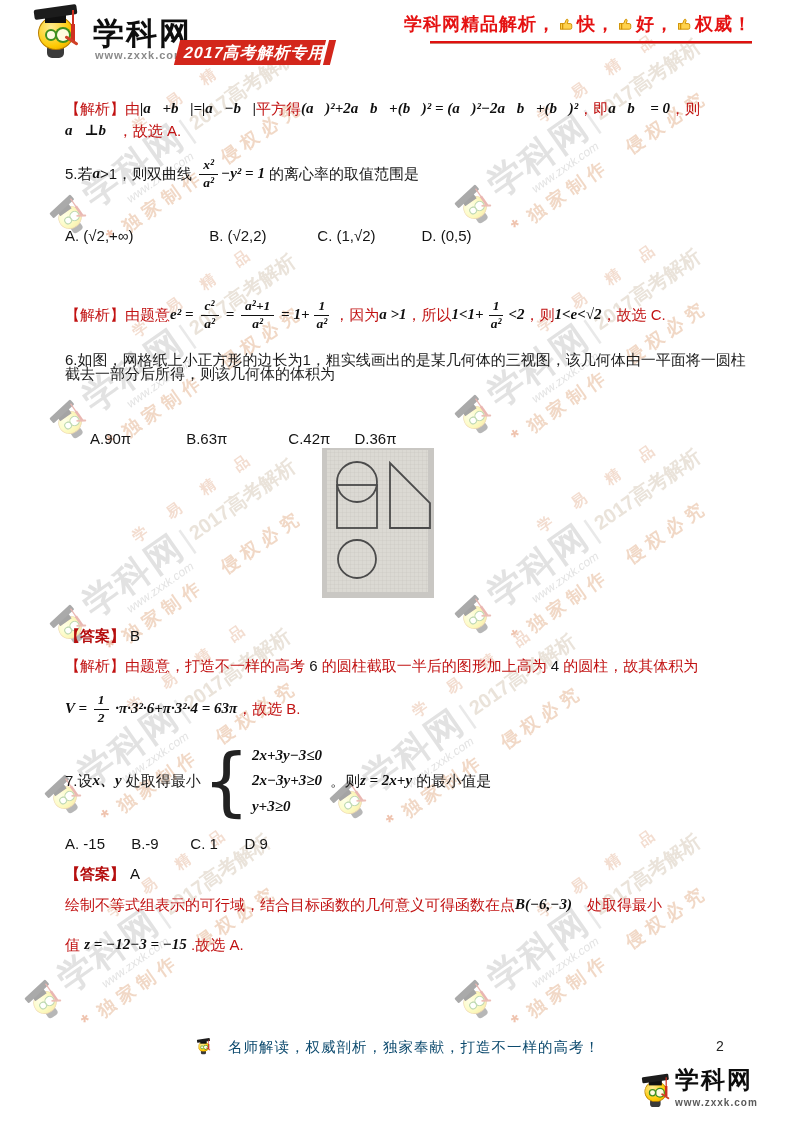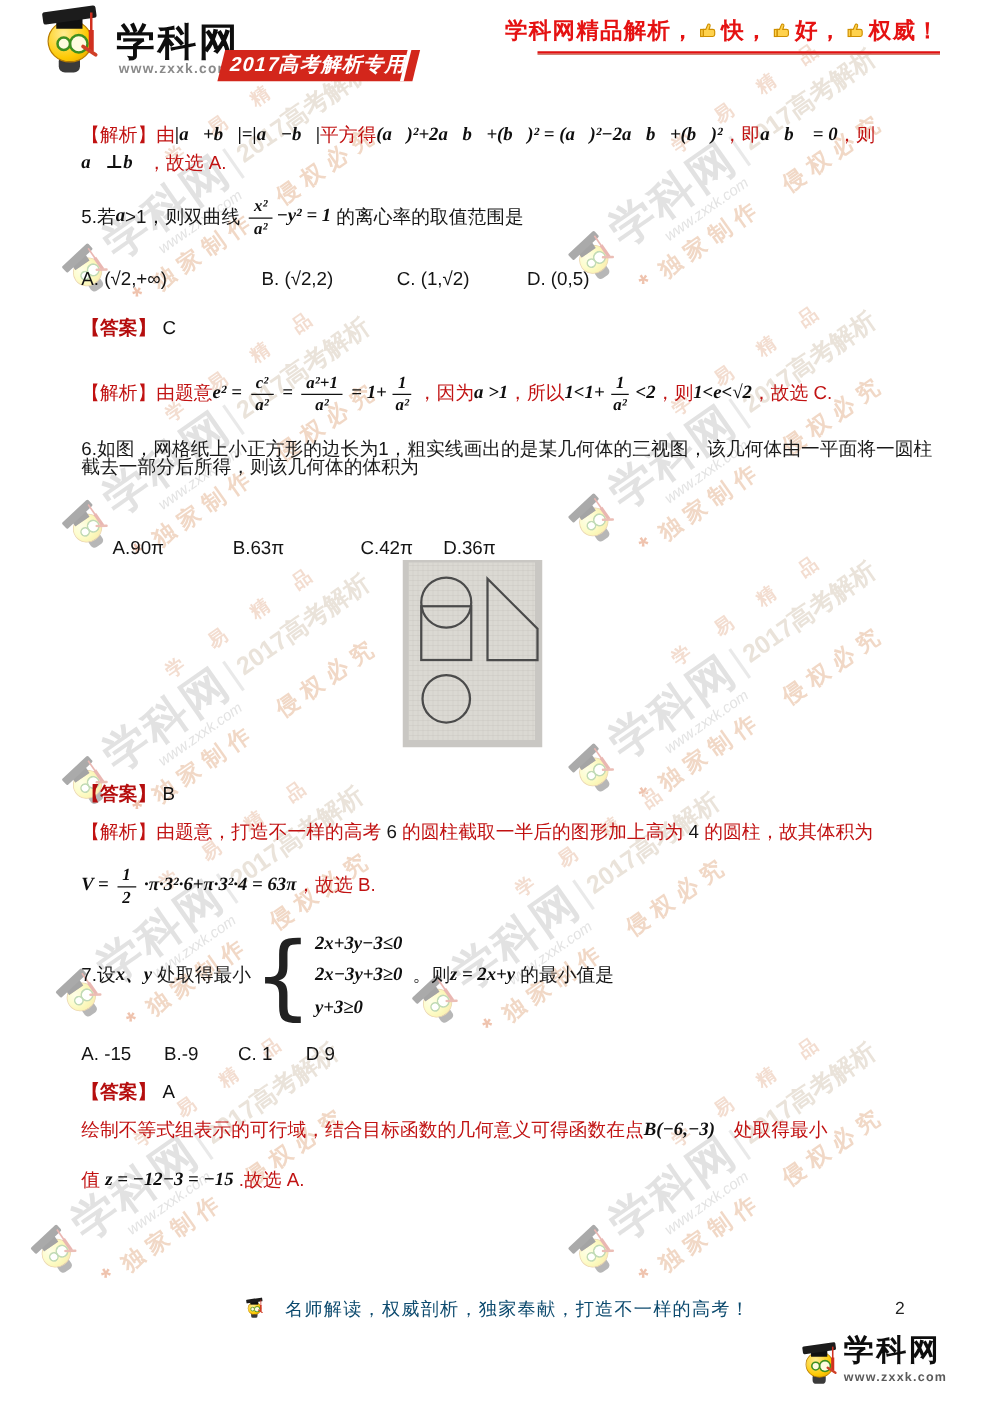--- a/index.html
+++ b/index.html
@@ -57,21 +57,21 @@
   .sk{color:#161616;}
   .sm{font-family:"Liberation Serif","DejaVu Serif",serif;font-weight:bold;font-style:italic;color:#0f0f0f;}
   .frac{display:inline-flex;flex-direction:column;align-items:center;vertical-align:middle;margin:0 3px;
         font-family:"Liberation Serif","DejaVu Serif",serif;font-weight:bold;font-style:italic;
         font-size:13.5px;line-height:1.2;color:#0f0f0f;}
   .fn{border-bottom:1.5px solid #111;padding:0 4px;}
   .fd{padding:0 4px;}
   .opt{display:inline-block;color:#141414;}
   #q5-opts .opt:nth-child(1){width:140px;}
   #q5-opts .opt:nth-child(2){width:104px;}
-  #q5-opts .opt:nth-child(3){width:100px;}
+  #q5-opts .opt:nth-child(3){width:100px;margin-top:12px;}
   #q6-opts .opt:nth-child(1){width:92px;}
   #q6-opts .opt:nth-child(2){width:98px;}
   #q6-opts .opt:nth-child(3){width:62px;}
   #q7-opts .opt:nth-child(1){width:62px;}
   #q7-opts .opt:nth-child(2){width:55px;}
   #q7-opts .opt:nth-child(3){width:50px;}
   .ans-label{color:#b50e0e;font-weight:bold;}
   .ans-val{margin-left:5px;color:#101010;}
   .sys{display:flex;flex-direction:column;justify-content:center;margin-right:8px;}
   .cline{font-family:"Liberation Serif","DejaVu Serif",serif;font-weight:bold;font-style:italic;
@@ -381,23 +381,20 @@
       </span>
       <span class="seg sm">−y² = 1</span>
       <span class="seg sk"> 的离心率的取值范围是</span>
     </div>
   <div class="blk" id="q5-opts" style="top:213px;">
     <span class="opt">A. (√2,+∞)</span>
     <span class="opt">B. (√2,2)</span>
     <span class="opt">C. (1,√2)</span>
     <span class="opt">D. (0,5)</span>
   </div>
-  <div class="blk" style="top:252px;">
-    <span class="ans-label">【答案】</span><span class="ans-val">C</span>
-  </div>
   <div class="blk mline" style="top:287px;min-height:56px;">
       <span class="seg sr">【解析】由题意</span>
       <span class="seg sm">e² = </span>
       <span class="frac">
         <span class="fn">c²</span>
         <span class="fd">a²</span>
       </span>
       <span class="seg sm"> = </span>
       <span class="frac">
         <span class="fn">a²+1</span>

